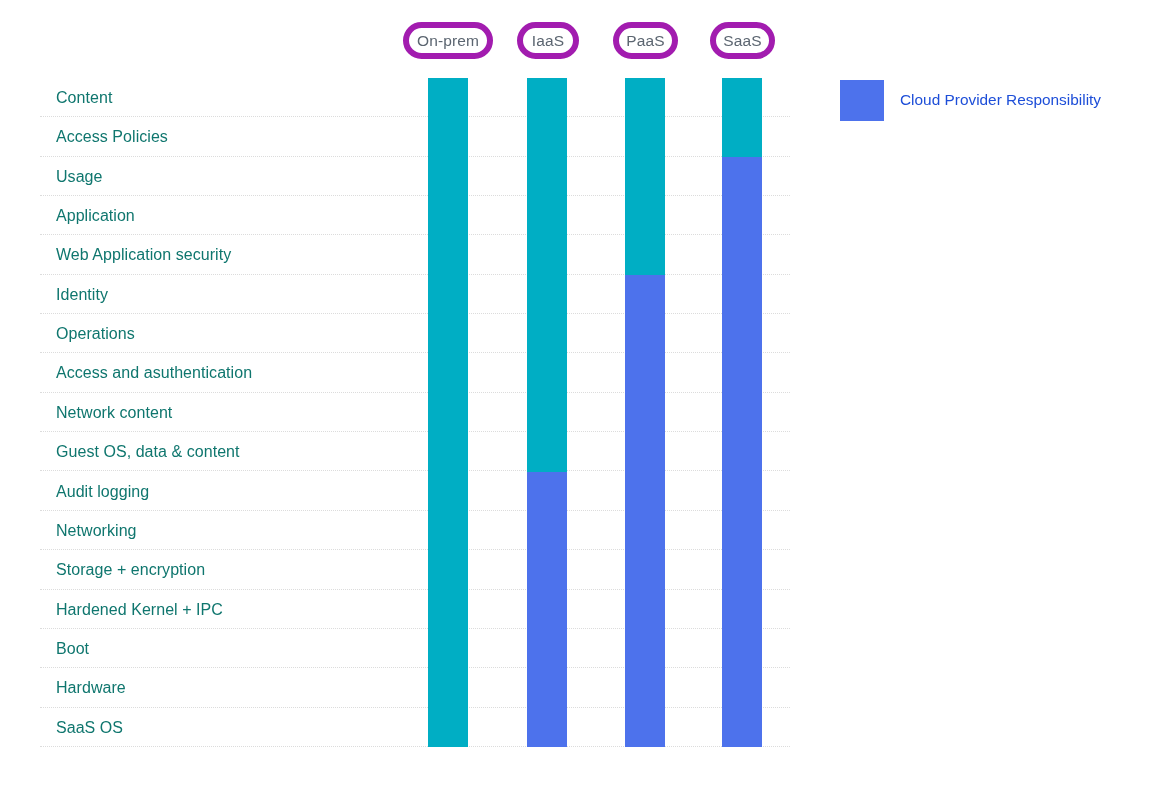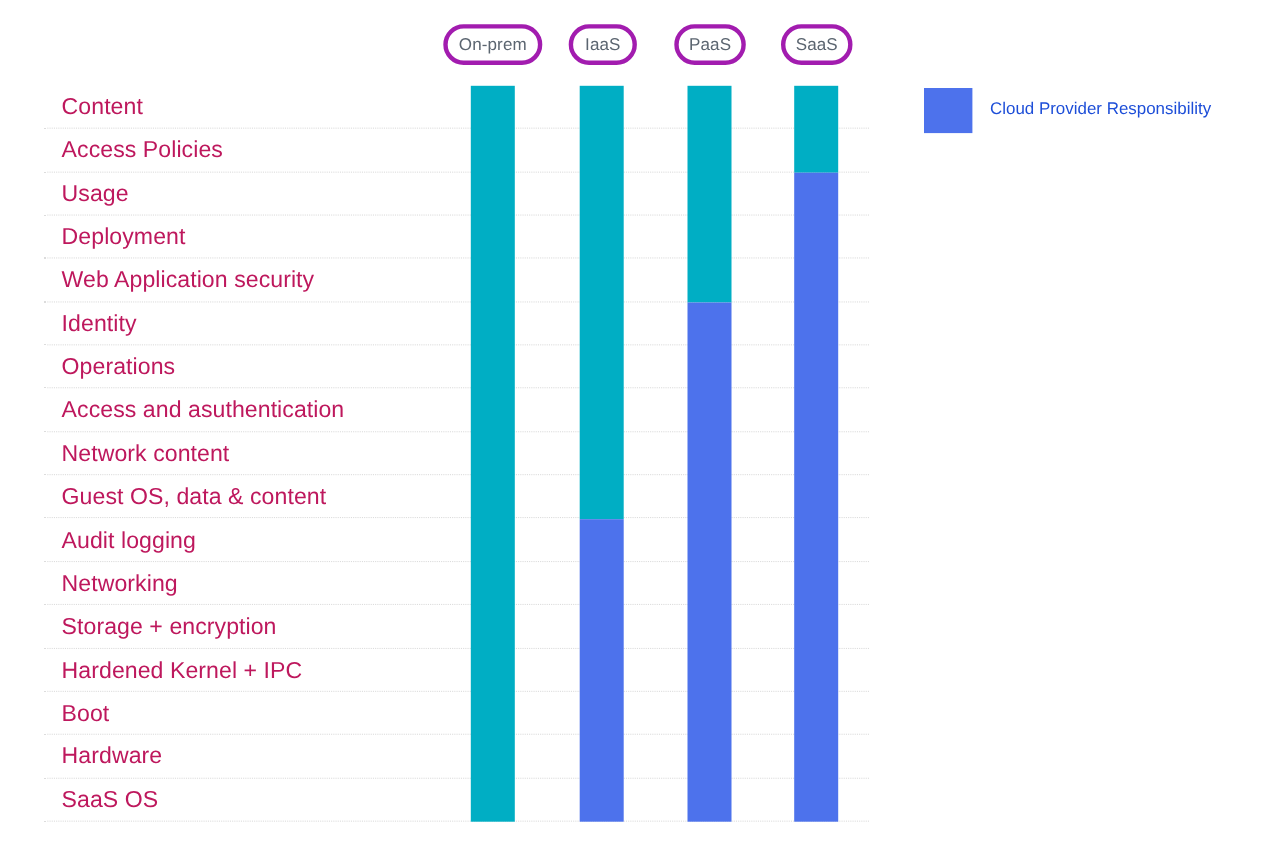--- a/index.html
+++ b/index.html
@@ -19,21 +19,21 @@
     position: absolute;
     left: 0; top: 0;
     width: 1170px;
     height: 785px;
   }
 
   
   .col-header {
     position: absolute;
     height: 37px;
-    border: 4px solid #a21caf;
+    border: 6px solid #a21caf;
     border-radius: 19px;
     background: #ffffff;
     box-sizing: border-box;
     display: flex;
     align-items: center;
     justify-content: center;
     color: #5b6570;
     font-size: 15.5px;
     letter-spacing: .1px;
     white-space: nowrap;
@@ -47,22 +47,22 @@
     height: 39.35px;
     box-sizing: border-box;
     border-bottom: 1px dotted #dcdcdc;
   }
   .row-label {
     position: absolute;
     left: 16px;
     top: 0;
     height: 39.35px;
     line-height: 39.35px;
-    font-size: 21px;
-    color: #be185d;
+    font-size: 16px;
+    color: #0f766e;
     white-space: nowrap;
     letter-spacing: .05px;
   }
 
   
   .bar-seg {
     position: absolute;
   }
 
   
@@ -114,21 +114,21 @@
       <div class="row-band" style="top: 78px; left: 40px; width: 750px;">
         <div class="row-label">Content</div>
       </div>
       <div class="row-band" style="top: 117.35px; left: 40px; width: 750px;">
         <div class="row-label">Access Policies</div>
       </div>
       <div class="row-band" style="top: 156.7px; left: 40px; width: 750px;">
         <div class="row-label">Usage</div>
       </div>
       <div class="row-band" style="top: 196.05px; left: 40px; width: 750px;">
-        <div class="row-label">Deployment</div>
+        <div class="row-label">Application</div>
       </div>
       <div class="row-band" style="top: 235.4px; left: 40px; width: 750px;">
         <div class="row-label">Web Application security</div>
       </div>
       <div class="row-band" style="top: 274.75px; left: 40px; width: 750px;">
         <div class="row-label">Identity</div>
       </div>
       <div class="row-band" style="top: 314.1px; left: 40px; width: 750px;">
         <div class="row-label">Operations</div>
       </div>

